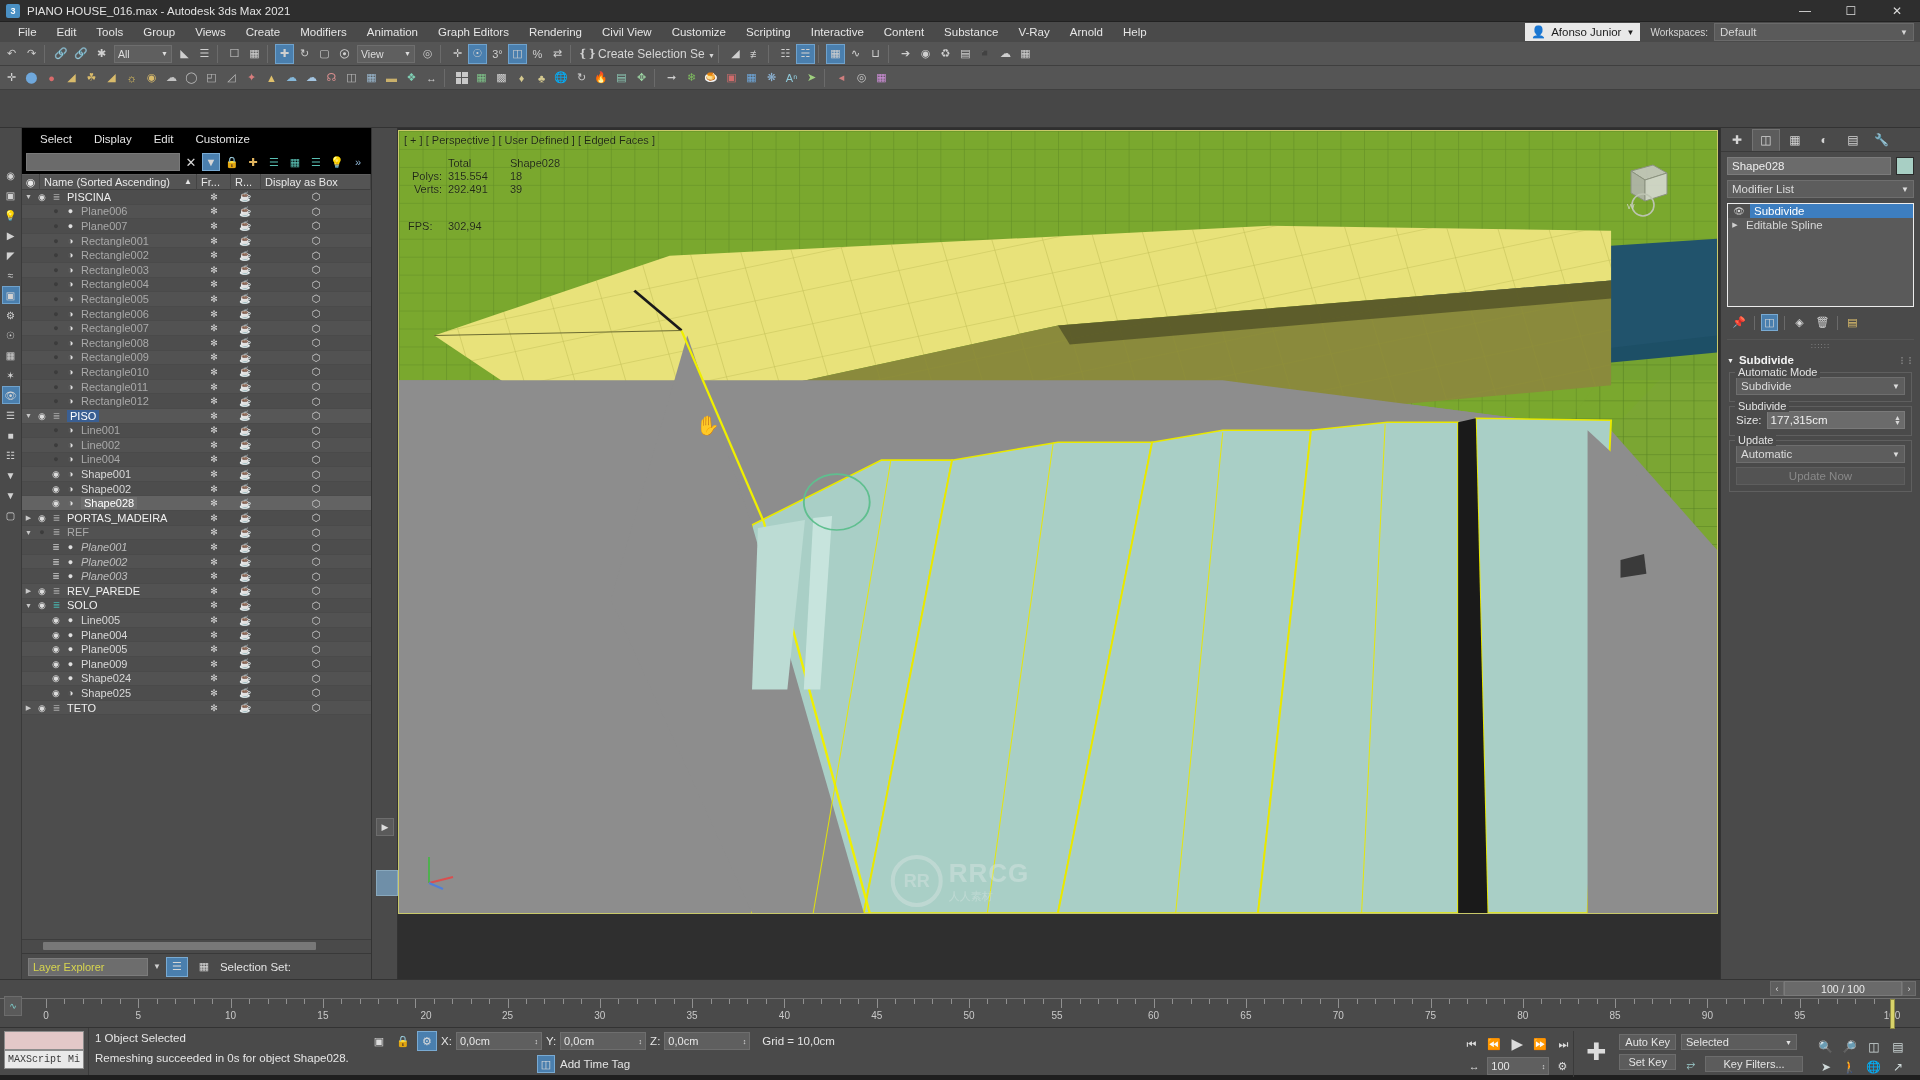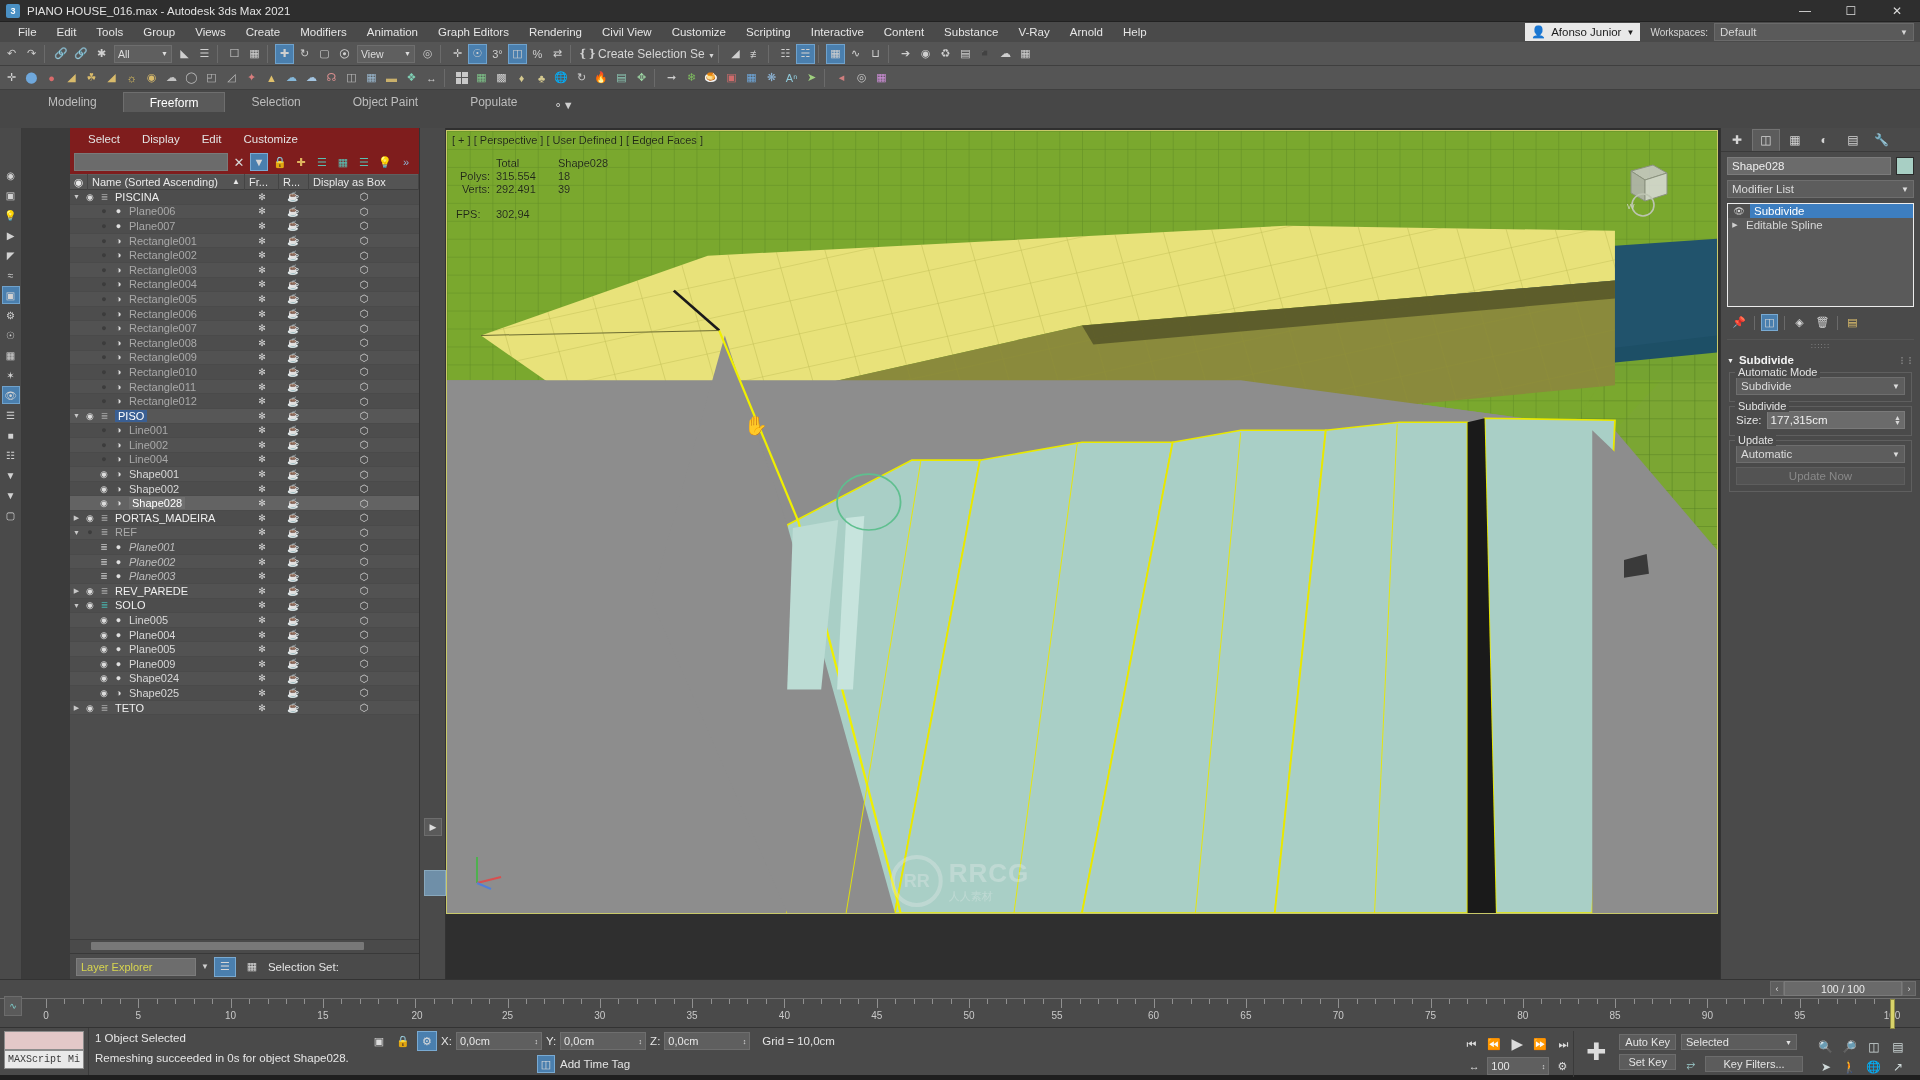--- a/index.html
+++ b/index.html
@@ -89,23 +89,22 @@
     align-items:center; padding-top:38px; gap:2px; border-right:1px solid #3a3a3a;
   }
   .vbtn{
     width:18px;height:18px;display:flex;align-items:center;justify-content:center;
     font-size:10px;color:#d2d2d2;border:1px solid transparent;
   }
   .vbtn.active{ background:#4a7fae; border-color:#6fa2cc; }
 
   
   .explorer{
-    width:350px; background:#7f1d1d; display:flex; flex-direction:column;
+    width:350px; background:#000000; display:flex; flex-direction:column;
     border-right:1px solid #333;
-    margin-left:48px;
   }
   .exp-menubar{ height:22px; display:flex; align-items:center; padding-left:8px; gap:2px;}
   .exp-menu{ padding:0 10px; font-size:11.5px; height:20px; line-height:20px; color:#e3e3e3; }
   .exp-toolbar{ height:24px; display:flex; align-items:center; padding:0 4px; gap:3px; }
   .exp-search{
     flex:1; height:18px; background:#6b6b6b; border:1px solid #7a7a7a;
     color:#eee; font-size:11px; padding:0 4px; font-family:"Liberation Sans",sans-serif;
   }
   .exp-x{ width:16px; text-align:center; color:#d7d7d7; font-size:13px; }
   .exp-tb-btn{
@@ -174,21 +173,21 @@
     background:#8a8a8a; border:1px solid #c9c96a;
   }
   .vp-stats{
     position:absolute; top:3px; left:5px; color:#1f2a10; font-size:11px;
     line-height:13px; z-index:6; text-shadow:0 0 1px rgba(255,255,255,.25);
   }
   .vp-stats .tbl{ margin-top:10px; }
   .vp-stats .tr{ display:flex; }
   .vp-stats .lab{ width:44px; text-align:right; padding-right:6px;}
   .vp-stats .v1{ width:62px; }
-  .vp-stats .fps{ margin-top:12px; display:flex; }
+  .vp-stats .fps{ margin-top:24px; display:flex; }
   .vp-axis{ position:absolute; left:22px; bottom:22px; width:40px; height:40px; z-index:6;}
   .vp-cursor{ position:absolute; z-index:8; font-size:19px; color:#f0f0f0; }
   .viewcube{ position:absolute; right:40px; top:22px; width:64px; height:64px; z-index:7; opacity:.85;}
 
   
   .cmdpanel{
     width:200px; background:#4a4a4a; border-left:1px solid #333;
     display:flex; flex-direction:column;
   }
   .cp-tabs{ height:24px; display:flex; align-items:center; gap:1px; padding-left:2px; border-bottom:1px solid #3a3a3a;}
@@ -475,28 +474,20 @@
     <div class="tbtn" style="color:#8fb7d9;">❋</div>
     <div class="tbtn" style="color:#8fc9d9;">Aⁿ</div>
     <div class="tbtn" style="color:#9fcf7f;">➤</div>
     <div class="sep"></div>
     <div class="tbtn" style="color:#cf7f7f;">◂</div>
     <div class="tbtn" style="color:#cfcfcf;">◎</div>
     <div class="tbtn" style="color:#cf8fd9;">▦</div>
   </div>
 
   <div class="ribbon">
-    <div class="ribbon-tabs">
-      <div class="rtab">Modeling</div>
-      <div class="rtab active">Freeform</div>
-      <div class="rtab">Selection</div>
-      <div class="rtab">Object Paint</div>
-      <div class="rtab">Populate</div>
-      <div class="rb-caret">⚬▼</div>
-    </div>
     <div class="ribbon-body"></div>
   </div>
 
   <div class="body-row">
 
     <div class="vrail">
       <div class="vbtn">◉</div>
       <div class="vbtn">▣</div>
       <div class="vbtn">💡</div>
       <div class="vbtn">▶</div>
@@ -1192,21 +1183,21 @@
         <div class="tick" style="left: 1799.7px; height: 9px;"></div>
         <div class="tick" style="left: 1818.16px; height: 5px;"></div>
         <div class="tick" style="left: 1836.62px; height: 5px;"></div>
         <div class="tick" style="left: 1855.08px; height: 5px;"></div>
         <div class="tick" style="left: 1873.54px; height: 5px;"></div>
         <div class="tick" style="left: 1892px; height: 9px;"></div>
         <div class="tlab" style="left: 46px;">0</div>
         <div class="tlab" style="left: 138.3px;">5</div>
         <div class="tlab" style="left: 230.6px;">10</div>
         <div class="tlab" style="left: 322.9px;">15</div>
-        <div class="tlab" style="left: 417px;">20</div>
+        <div class="tlab" style="left: 426px;">20</div>
         <div class="tlab" style="left: 507.5px;">25</div>
         <div class="tlab" style="left: 599.8px;">30</div>
         <div class="tlab" style="left: 692.1px;">35</div>
         <div class="tlab" style="left: 784.4px;">40</div>
         <div class="tlab" style="left: 876.7px;">45</div>
         <div class="tlab" style="left: 969px;">50</div>
         <div class="tlab" style="left: 1057px;">55</div>
         <div class="tlab" style="left: 1153.6px;">60</div>
         <div class="tlab" style="left: 1245.9px;">65</div>
         <div class="tlab" style="left: 1338.2px;">70</div>

